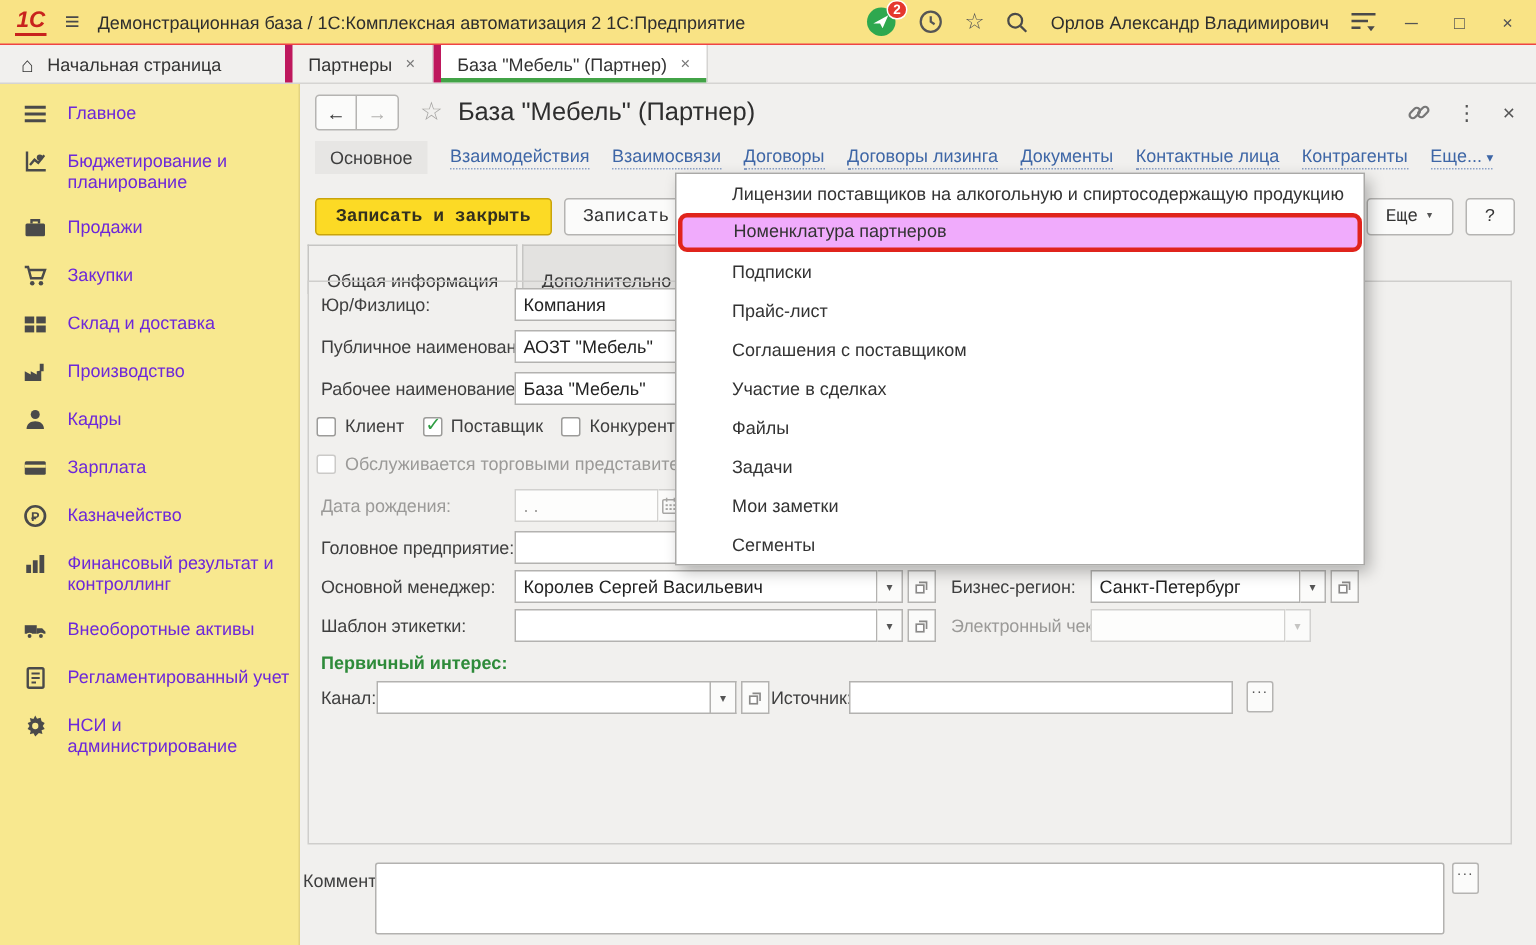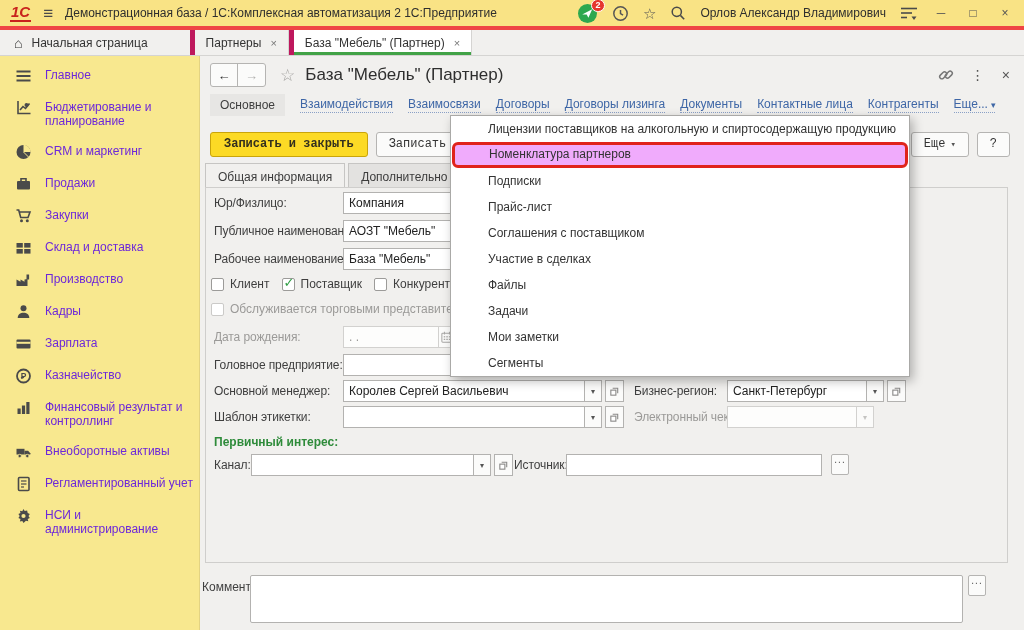--- a/index.html
+++ b/index.html
@@ -1,20 +1,20 @@
 <!DOCTYPE html>
 <html><head>
 <meta charset="utf-8">
 <style>
   *{margin:0;padding:0;box-sizing:border-box}
   html,body{width:1024px;height:630px;overflow:hidden}
   body{font-family:"Liberation Sans","DejaVu Sans",sans-serif;background:#f1f0ee;position:relative;font-size:12px;color:#333}
 
   
-  .titlebar{position:absolute;left:0;top:0;width:1024px;height:30px;background:#f9e385;border-bottom:4px solid #ef4444;display:flex;align-items:center;padding:0 10px;gap:12px}
+  .titlebar{position:absolute;left:0;top:0;width:1024px;height:30px;background:#f9e385;border-bottom:1px solid #ef4444;display:flex;align-items:center;padding:0 10px;gap:12px}
   .logo1c{color:#c8231d;font-weight:700;font-style:italic;font-size:15px;line-height:1;border-bottom:2px solid #c8231d;padding:0 1px 1px 1px}
   .tb-menu{font-size:17px;color:#4a4a4a;line-height:1;cursor:pointer}
   .tb-title{font-size:12px;color:#2e2e2e}
   .tb-right{margin-left:auto;display:flex;align-items:center;gap:14px}
   .collab{position:relative;width:21px;height:21px;cursor:pointer}
   .badge{position:absolute;top:-4px;right:-7px;background:#e5372e;color:#fff;border:1px solid #fff;border-radius:8px;font-size:9px;line-height:11px;padding:0 3.5px;font-weight:700}
   .tb-glyph{color:#555;font-size:15px;line-height:1;cursor:pointer}
   .tb-user{font-size:12px;color:#2e2e2e;cursor:pointer}
   .winbtn{color:#555;font-size:12px;width:18px;text-align:center;cursor:pointer}
 
@@ -51,21 +51,21 @@
   .navlink .ar{font-size:9px;margin-left:3px}
 
   .toolbar{position:absolute;left:10px;top:75px;right:14px;height:26px;display:flex;align-items:center;gap:8px}
   .btn{background:#fbfbfa;border:1px solid #b5b4b2;border-radius:3px;font-size:12px;color:#333;padding:4px 12px;height:25px;cursor:pointer;font-family:Liberation Mono, monospace;display:flex;align-items:center}
   .btn-primary{background:#fcda25;border-color:#c9a40b;font-weight:700;color:#33301e;padding:4px 13px}
   .btn-ico{width:30px;justify-content:center;padding:0}
   .tb-spacer{flex:1}
   .btn .ar{font-size:9px;color:#555;margin-left:5px}
 
   .ptabs{position:absolute;left:5px;top:107px;display:flex}
-  .ptab{color:#3c3c3c;padding:6px 12px;border:1px solid #c6c5c3;border-bottom:none;background:#e3e2e0;margin-right:3px;height:25px;cursor:pointer;white-space:nowrap}
+  .ptab{color:#3c3c3c;padding:16px 12px;border:1px solid #c6c5c3;border-bottom:none;background:#e3e2e0;margin-right:3px;height:25px;cursor:pointer;white-space:nowrap}
   .ptab.active{background:#f1f0ee}
 
   .panel{position:absolute;left:5px;top:131px;width:803px;height:376px;border:1px solid #cfcecc}
   .flabel{position:absolute;font-size:12px;color:#3f3f3f;line-height:22px;white-space:nowrap;letter-spacing:-.1px}
   .flabel.dis{color:#9b9a98}
   .field{position:absolute;display:flex;height:22px}
   .field input{flex:1;min-width:0;border:1px solid #b3b2b0;background:#fff;font-size:12px;padding:0 5px;color:#222;height:22px;font-family:inherit;outline:none}
   .field input.dis{border-color:#d2d1cf;color:#9b9a98;background:#fdfdfc}
   .cbtn{width:17px;height:22px;border:1px solid #b3b2b0;border-left:none;background:#fbfbfa;display:flex;align-items:center;justify-content:center;font-size:8px;color:#555;cursor:pointer}
   .cbtn.dis{border-color:#d2d1cf;color:#c5c4c2}
@@ -158,28 +158,20 @@
   </div>
   <div class="snav">
     <svg width="17" height="16" viewBox="0 0 16 16">
         <g fill="none" stroke="#4a4a4a" stroke-width="1.6">
           <path d="M2.5 1v12.5H15"></path>
           <path d="M4.5 10l3-3.5 2.5 2 4-5"></path>
         </g>
         <circle cx="11" cy="5" r="2" fill="#4a4a4a"></circle>
       </svg>
     <span class="lbl">Бюджетирование и планирование</span>
-  </div>
-  <div class="snav">
-    <svg width="17" height="16" viewBox="0 0 16 16">
-        <circle cx="8" cy="8" r="7" fill="#4a4a4a"></circle>
-        <path d="M8 8V.8A7.2 7.2 0 0 1 15.2 8z" fill="#f8e88f"></path>
-        <path d="M8 8L13 13" stroke="#f8e88f" stroke-width="1"></path>
-      </svg>
-    <span class="lbl">CRM и маркетинг</span>
   </div>
   <div class="snav">
     <svg width="17" height="16" viewBox="0 0 16 16">
         <rect x="1.5" y="5" width="13" height="8.5" rx="1" fill="#4a4a4a"></rect>
         <path d="M5.5 5V2.8h5V5" fill="none" stroke="#4a4a4a" stroke-width="1.6"></path>
       </svg>
     <span class="lbl">Продажи</span>
   </div>
   <div class="snav">
     <svg width="17" height="16" viewBox="0 0 16 16">

